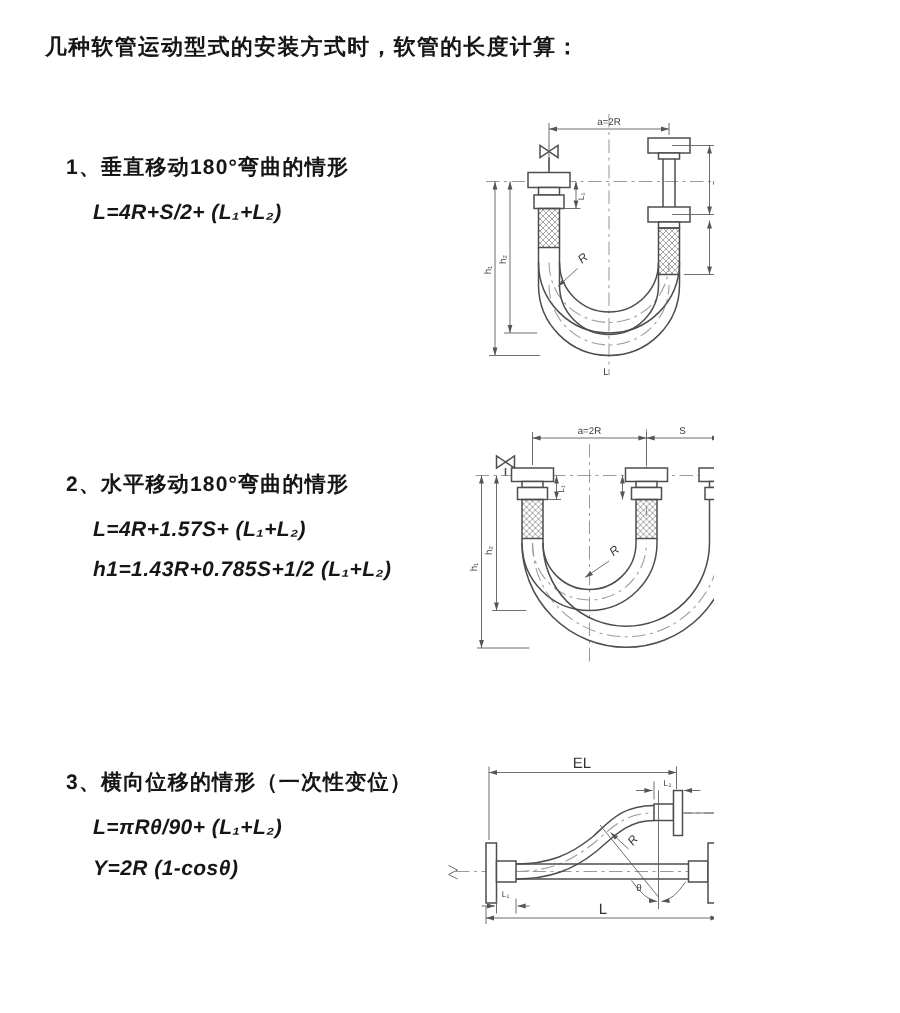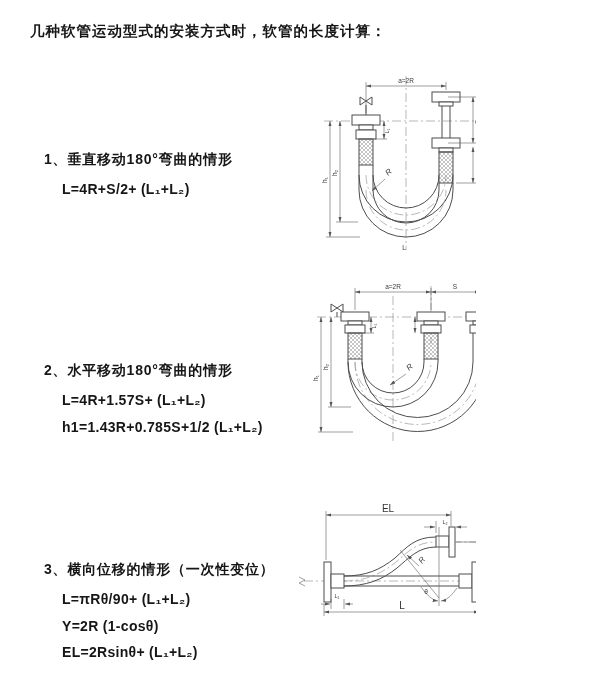--- a/index.html
+++ b/index.html
@@ -4,26 +4,26 @@
 <style>
   html,body{margin:0;padding:0;background:#fff;}
   .page{
     position:relative;width:476px;height:675px;background:#fff;overflow:hidden;
     font-family:"Liberation Sans","DejaVu Sans",sans-serif;color:#161616;border-radius:20px;
   }
   .doc-title{
     position:absolute;left:30px;top:22px;font-size:14.5px;font-weight:bold;
     letter-spacing:1px;white-space:nowrap;
   }
-  .calc-section{position:absolute;width:280px;margin-top:48px;}
+  .calc-section{position:absolute;width:280px;}
   #s1{left:44px;top:103px;}
   #s2{left:44px;top:314px;}
   #s3{left:44px;top:513px;}
   .sec-heading{margin:0 0 7px 0;font-size:14px;font-weight:bold;letter-spacing:0.8px;white-space:nowrap;}
-  .formula{margin:0 0 0 18px;font-size:14px;font-weight:bold;line-height:26.5px;letter-spacing:0.3px;white-space:nowrap;}
+  .formula{margin:0 0 0 18px;font-size:14px;font-weight:bold;line-height:26.5px;letter-spacing:0.3px;white-space:nowrap;font-style:italic;}
   .diag{position:absolute;}
   #d1{left:308px;top:70px;}
   #d2{left:303px;top:282px;}
   #d3{left:296px;top:500px;}
   svg{display:block;}
   .draw{stroke:#4d4d4d;stroke-width:1;fill:none;}
   .part{stroke:#4d4d4d;stroke-width:1;fill:#ffffff;}
   .braidA{stroke:#4d4d4d;stroke-width:1;fill:url(#braid1);}
   .braidB{stroke:#4d4d4d;stroke-width:1;fill:url(#braid2);}
   .cline{stroke:#9a9a9a;stroke-width:0.7;fill:none;stroke-dasharray:9 3 2 3;}
@@ -205,21 +205,20 @@
 
       <path class="dim" d="M103,92 L87,103" marker-end="url(#arr2)"></path>
       <text class="dimtxt ital" x="106" y="89" transform="rotate(-40 106 89)">R</text>
     </g>
   </svg>
 
   <section class="calc-section" id="s3">
     <h2 class="sec-heading">3、横向位移的情形（一次性变位）</h2>
     <p class="formula">L=πRθ/90+ (L₁+L₂)</p>
     <p class="formula">Y=2R (1-cosθ)</p>
-    <p class="formula">EL=2Rsinθ+ (L₁+L₂)</p>
   </section>
 
   <svg id="d3" class="diag" width="304" height="140" viewBox="0 0 304 140">
     <defs>
       <marker id="arr3" markerWidth="10" markerHeight="8" refX="9" refY="3" orient="auto-start-reverse">
         <path d="M0,0.3 L9,3 L0,5.7 Z" fill="#555"></path>
       </marker>
     </defs>
 
     <g>

